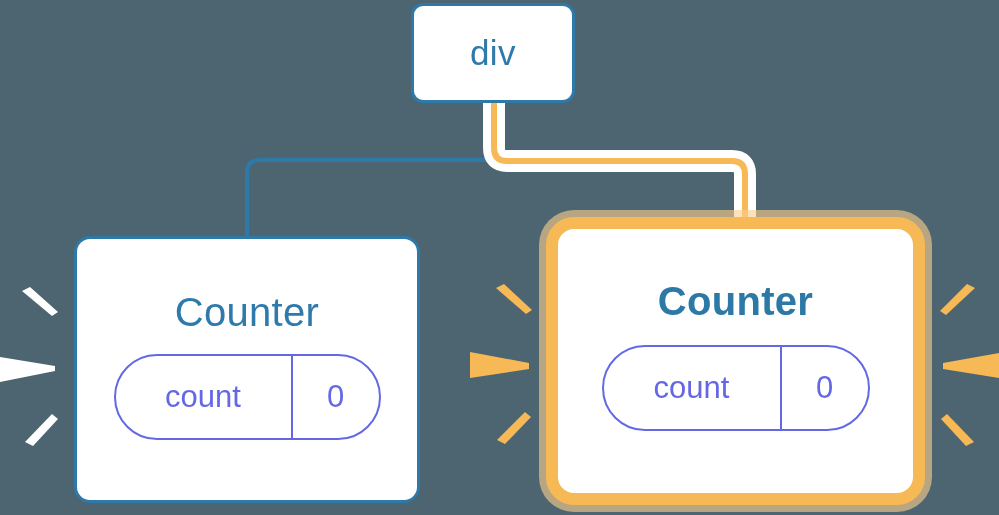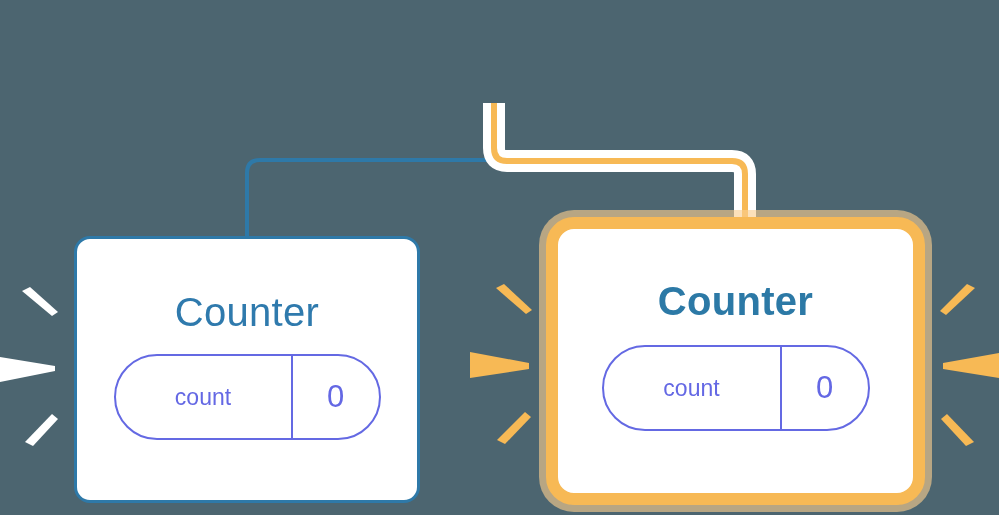--- a/index.html
+++ b/index.html
@@ -114,21 +114,21 @@
     margin-top: 24px;
     width: 268px;
     height: 86px;
   }
   .pill-key {
     flex: 0 0 auto;
     display: flex;
     align-items: center;
     justify-content: center;
     color: #6468e4;
-    font-size: 23px;
+    font-size: 31px;
     border-right: 2px solid #6469e3;
     box-sizing: border-box;
   }
   .node-counter-left .pill-key { width: 177px; }
   .node-counter-right .pill-key { width: 178px; }
   .pill-val {
     flex: 1 1 auto;
     display: flex;
     align-items: center;
     justify-content: center;
@@ -163,20 +163,23 @@
       <polygon points="497,440 505,444 531,417 525,412"></polygon>
     </g>
 
     <g fill="#f7b955">
       <polygon points="975,288 967,284 940,311 946,315"></polygon>
       <polygon points="999,353 999,378 943,369 943,363"></polygon>
       <polygon points="974,442 966,446 941,419 947,414"></polygon>
     </g>
   </svg>
 
+  <div class="node node-div">
+    <span class="node-title">div</span>
+  </div>
 
   <div class="node node-counter-left">
     <span class="counter-title">Counter</span>
     <div class="pill">
       <span class="pill-key">count</span>
       <span class="pill-val">0</span>
     </div>
   </div>
 
   <div class="node node-counter-right">

